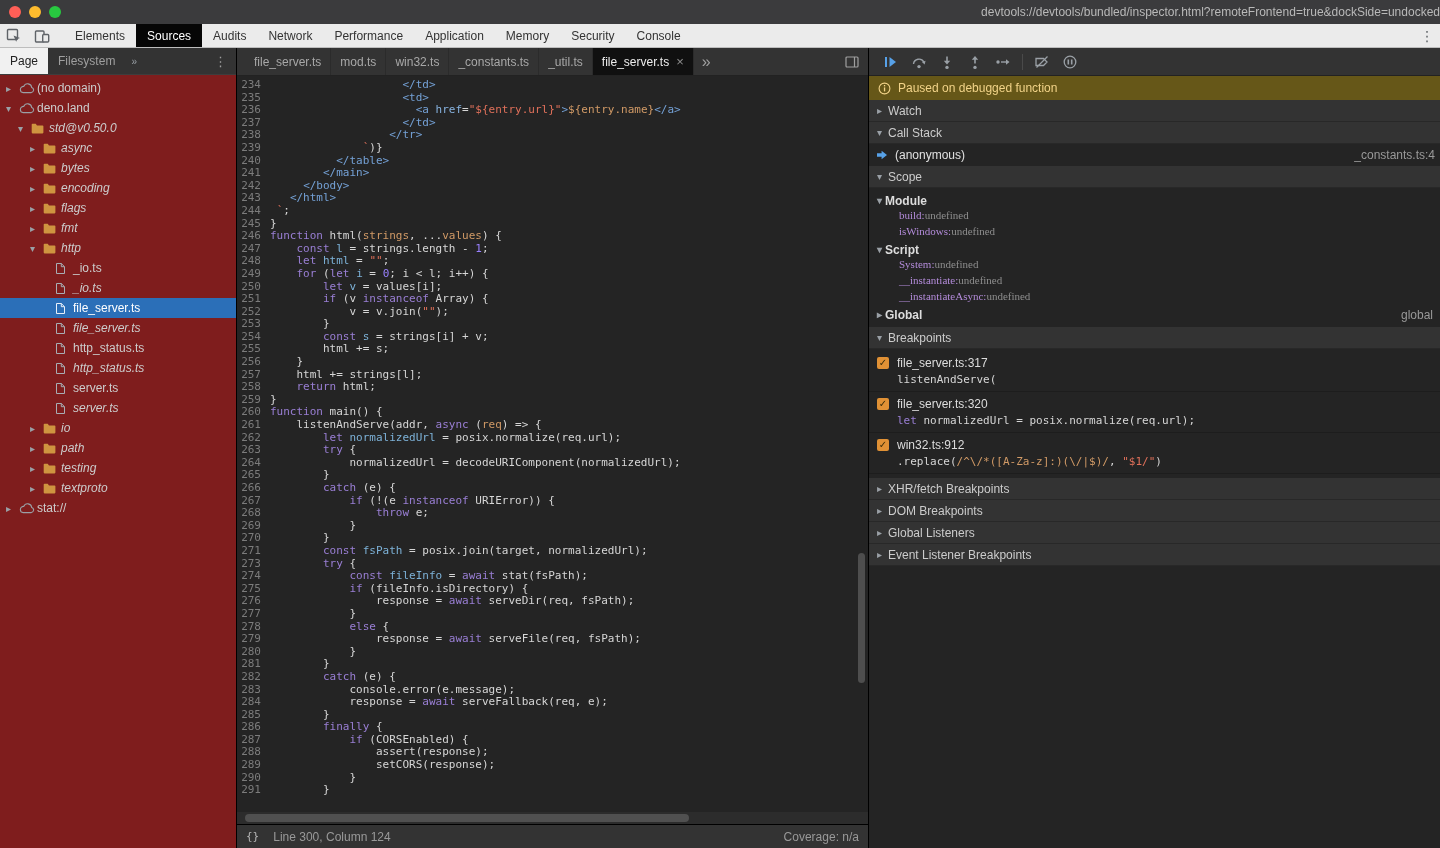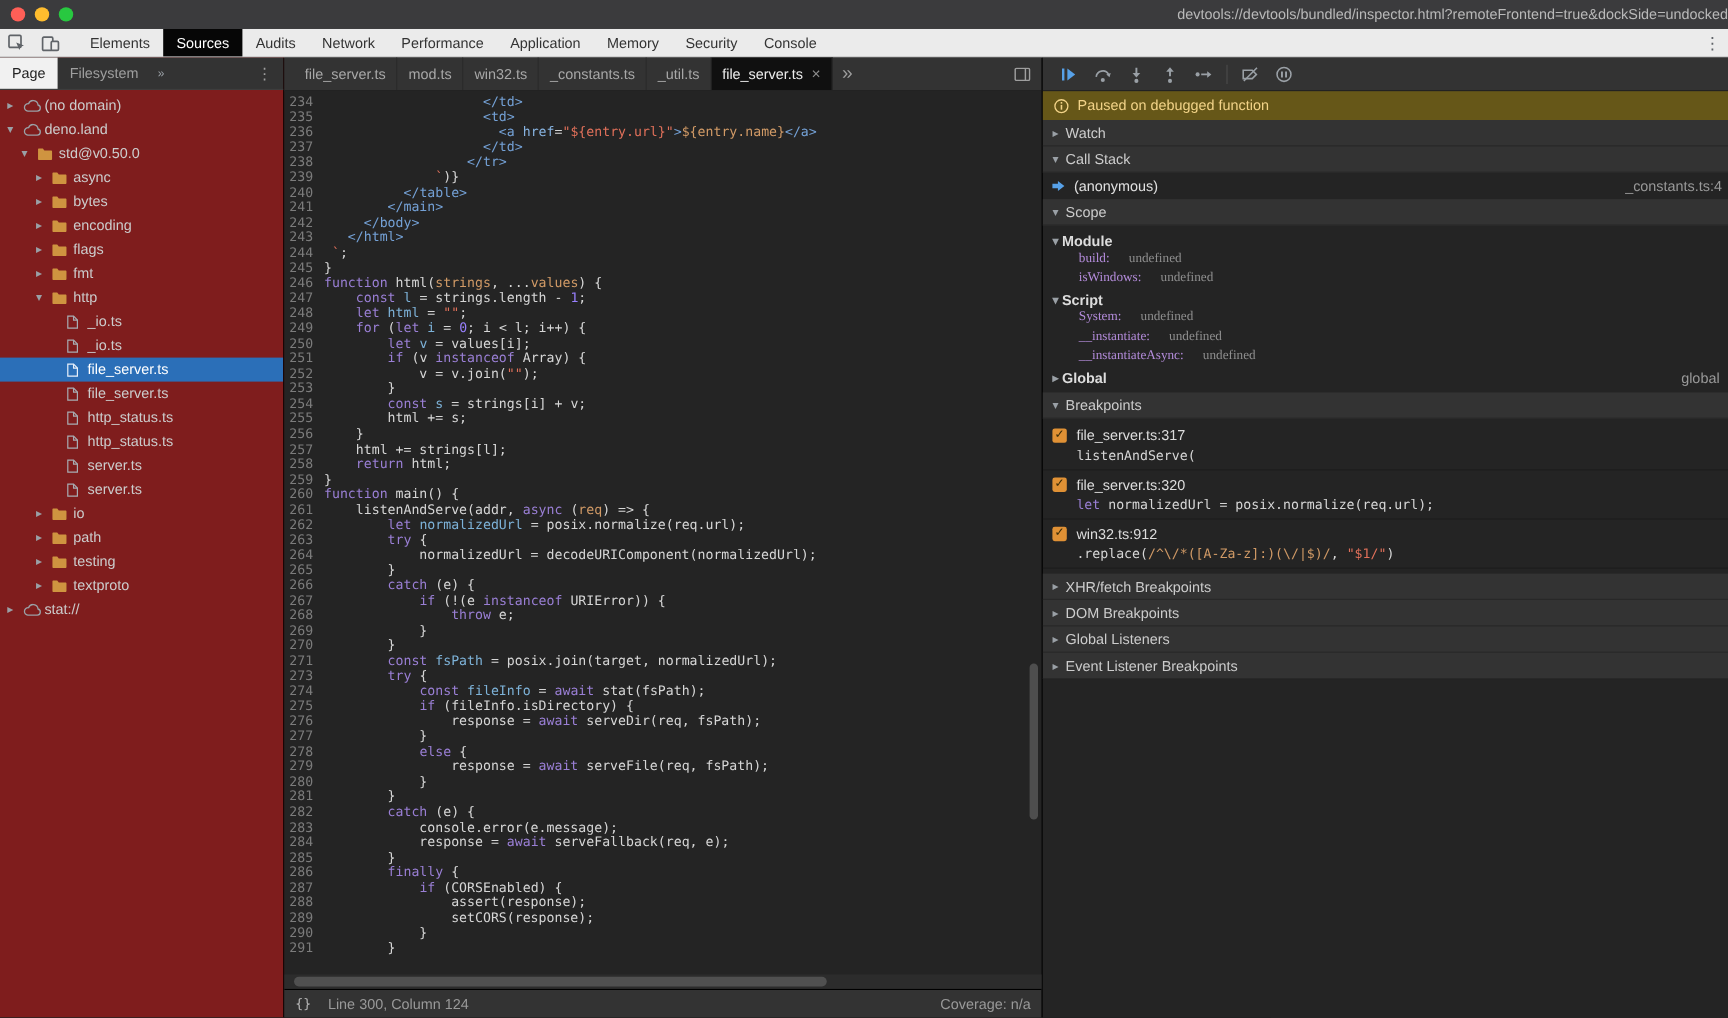--- a/index.html
+++ b/index.html
@@ -25,21 +25,21 @@
 
   
   .sidebar{width:237px;background:#7f1d1d;border-right:1px solid #000;display:flex;flex-direction:column;flex-shrink:0}
   .sidebar-tabs{height:27px;background:#333;display:flex;align-items:stretch;border-bottom:1px solid #3d3d3d;font-size:12px;flex-shrink:0}
   .stab{padding:0 10px;display:flex;align-items:center;color:#9f9f9f}
   .stab.selected{background:#f1f1f1;color:#222}
   .stab.chev{padding:0 6px}
   .smenu{margin-left:auto;display:flex;align-items:center;padding:0 9px;color:#9f9f9f;font-size:13px}
   .tree{flex:1;padding-top:3px;overflow:hidden}
   .tree-row{height:20px;display:flex;align-items:center;font-size:12px;color:#ccc;white-space:nowrap}
-  .tree-row.italic .tlabel{}
+  .tree-row.italic .tlabel{font-style:italic}
   .tree-row.selected{background:var(--accent-blue);color:#fff}
   .tree-row.selected path{stroke:#e8f0fa}
   .chev{width:13px;color:#9aa0a6;font-size:10px;flex-shrink:0}
   .ticon{width:18px;display:flex;align-items:center;flex-shrink:0}
   .tlabel{margin-left:0}
 
   
   .editor{flex:1;min-width:0;display:flex;flex-direction:column;background:#242424}
   .editor-tabs{height:28px;background:#333;border-bottom:1px solid #222;display:flex;align-items:stretch;flex-shrink:0}
   .etabs{display:flex;margin-left:8px}
@@ -73,21 +73,21 @@
   .tri{color:#9aa0a6;font-size:10px;width:11px;text-align:center;flex-shrink:0}
   .cs-row{height:22px;display:flex;align-items:center;padding:0 5px 0 7px}
   .cs-marker{margin-right:7px;display:flex}
   .cs-name{color:#e0e0e0}
   .cs-loc{margin-left:auto;color:#999}
   .scope{padding:4px 0}
   .sc-group{height:17px;display:flex;align-items:center;padding:0 5px;font-weight:bold;color:#ddd}
   .sc-right{margin-left:auto;color:#999;font-weight:normal;padding-right:2px}
   .sc-prop{height:16px;display:flex;padding-left:30px;font-family:Liberation Serif, serif;font-size:11px}
   .sc-name{color:var(--scope-prop)}
-  .sc-val{color:#8e8e8e;margin-left:16px}
+  .sc-val{color:#8e8e8e;margin-left:0}
   .bps{padding:2px 0 4px}
   .bp{padding:3px 8px;border-bottom:1px solid #1d1d1d}
   .bp-head{display:flex;align-items:center;gap:8px;height:17px}
   .bp-check{width:12px;height:12px;border-radius:2px;background:var(--bp-checkbox);color:#3a2c08;font-size:10px;line-height:12px;text-align:center;flex-shrink:0}
   .bp-loc{color:#ddd}
   .bp-code{margin:1px 0 1px 20px;font-family:"DejaVu Sans Mono",monospace;font-size:11px;line-height:15px;white-space:pre;overflow:hidden;color:#d6d6d6}
   .dbg-fill{flex:1;background:#242424}
 </style>
 </head>
 <body>

